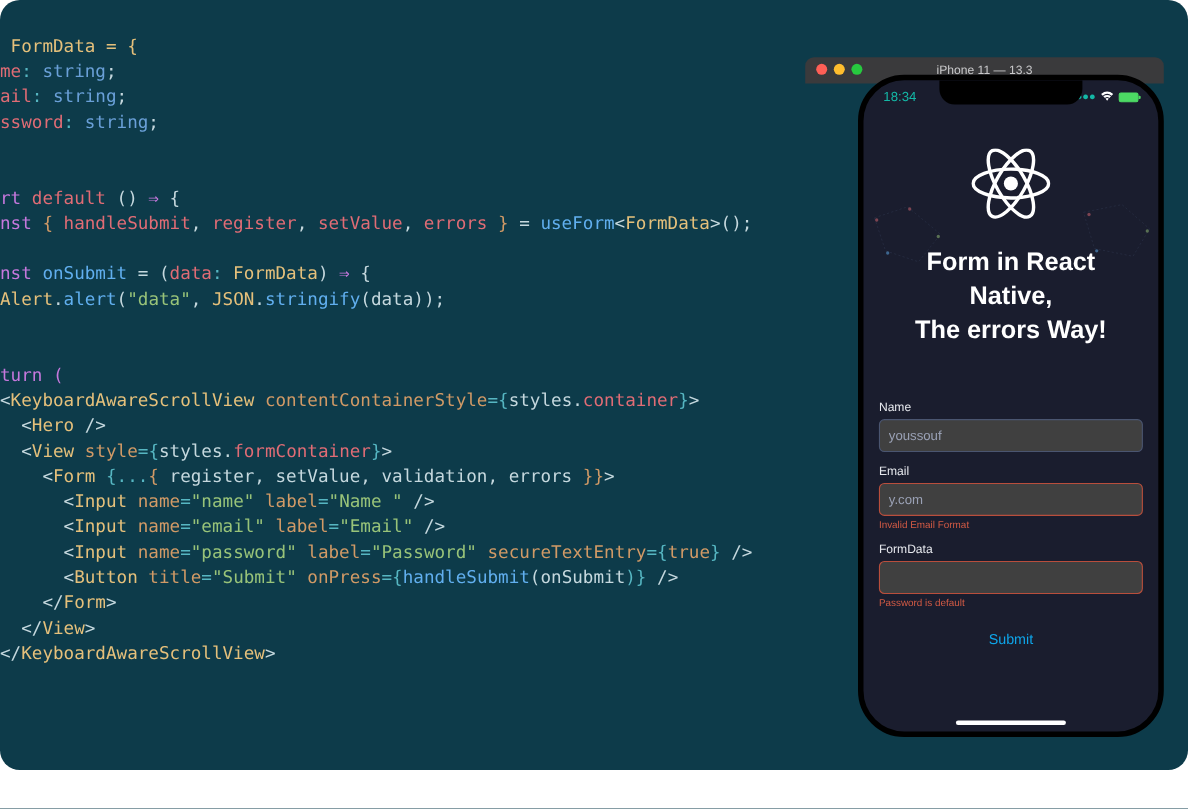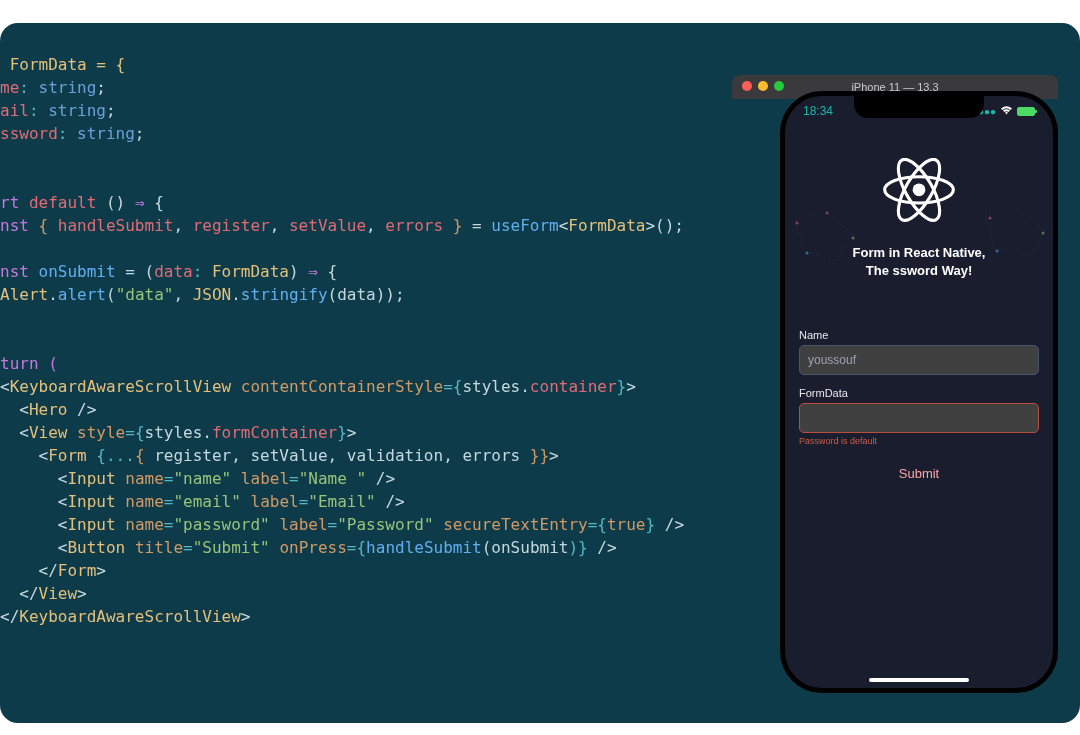--- a/index.html
+++ b/index.html
@@ -9,21 +9,21 @@
   width: 1080px;
   height: 735px;
 }
 .container {
   width: 1080px;
   height: 700px;
   background: #0d3b4a;
   border-radius: 18px;
   position: relative;
   overflow: hidden;
-  margin-top: 23px;
+  margin-top: 0;
 }
 .code-area {
   font-family: 'Menlo', 'Monaco', monospace;
   font-size: 16px;
   line-height: 23px;
   padding-top: 30px;
   color: #c5d8de;
   white-space: pre;
 }
 .kw { color: #c678dd; }
@@ -113,21 +113,21 @@
   margin-top: 40px;
   text-align: center;
   padding: 0 20px;
 }
 .react-logo {
   display: inline-block;
   margin-bottom: 18px;
 }
 .hero h2 {
   color: #fff;
-  font-size: 13px;
+  font-size: 23px;
   font-weight: 700;
   line-height: 1.35;
 }
 .form {
   padding: 0 14px;
   margin-top: 50px;
 }
 .field { margin-bottom: 12px; }
 .field label {
   display: block;
@@ -146,21 +146,21 @@
 }
 .field input.error { border-color: #b94e3c; }
 .error-text {
   color: #d25a44;
   font-size: 9px;
   margin-top: 3px;
 }
 .submit-btn {
   display: block;
   width: 100%;
-  color: #fca5a5;
+  color: #0ea5e9;
   font-size: 13px;
   font-weight: 400;
   background: none;
   border: none;
   padding: 8px;
   margin-top: 4px;
 }
 .home-indicator {
   position: absolute;
   bottom: 6px;
@@ -264,28 +264,33 @@
           <circle r="2.05" fill="#fff"></circle>
           <g stroke="#fff" stroke-width="1" fill="none">
             <ellipse rx="11" ry="4.2"></ellipse>
             <ellipse rx="11" ry="4.2" transform="rotate(60)"></ellipse>
             <ellipse rx="11" ry="4.2" transform="rotate(120)"></ellipse>
           </g>
         </svg>
       </span>
       <h2>
         <span>Form in React Native,</span><br>
-        <span>The ssword Way!</span>
+        <span>The errors Way!</span>
       </h2>
     </div>
 
     <div class="form">
       <div class="field">
         <label>Name</label>
         <input value="youssouf" style="">
+      </div>
+      <div class="field">
+        <label>Email</label>
+        <input class="error" value="y.com" style="">
+        <div class="error-text">Invalid Email Format</div>
       </div>
       <div class="field">
         <label>FormData</label>
         <input class="error" type="password" value="" style="">
         <div class="error-text">Password is default</div>
       </div>
       <button class="submit-btn">Submit</button>
     </div>
 
     <div class="home-indicator"></div>

